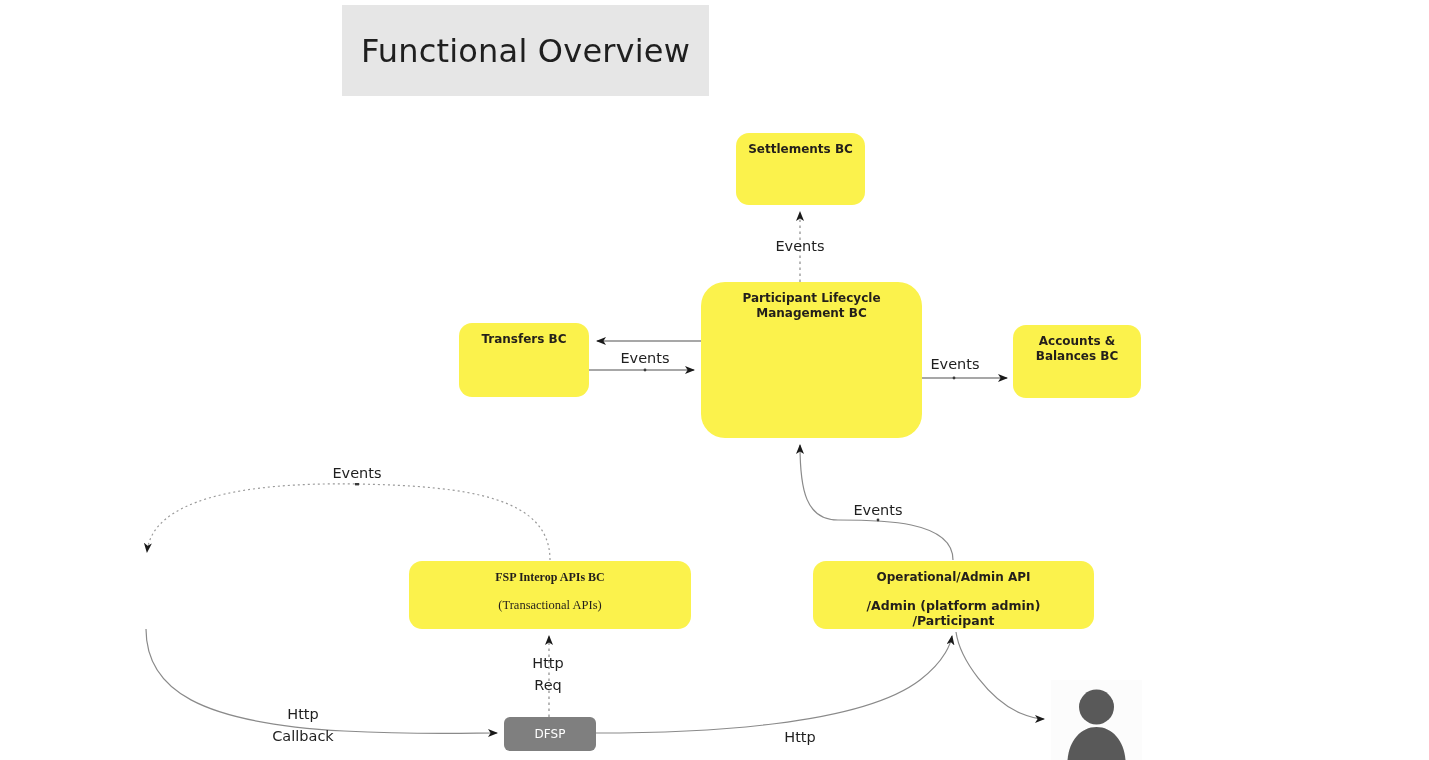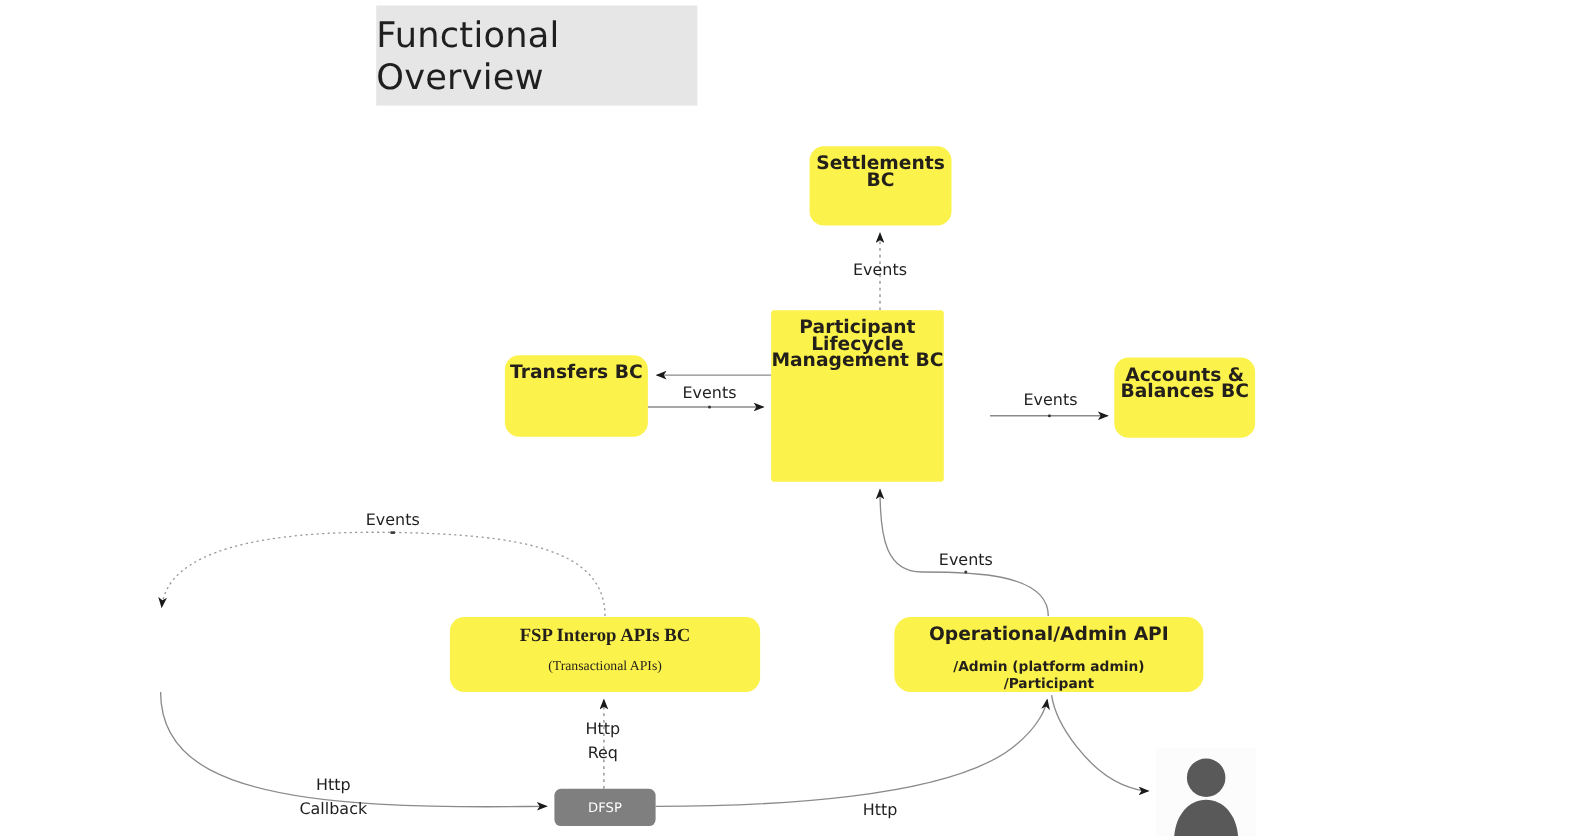--- a/index.html
+++ b/index.html
@@ -13,21 +13,21 @@
     height: 760px;
     background: #ffffff;
     overflow: hidden;
     font-family: "DejaVu Sans", "Liberation Sans", sans-serif;
   }
   
   #title-banner {
     position: absolute;
     left: 342px;
     top: 5px;
-    width: 292px;
+    width: 367px;
     height: 91px;
     background: #e6e6e6;
     display: flex;
     align-items: center;
     justify-content: center;
   }
   #title-banner .title-text {
     font-size: 32px;
     font-weight: 400;
     color: #1f1f1f;
@@ -39,21 +39,21 @@
     position: absolute;
     background: #fbf24c;
     border-radius: 13px;
     box-sizing: border-box;
     display: flex;
     flex-direction: column;
     align-items: center;
     padding-top: 9px;
   }
   .node .node-title {
-    font-size: 17px;
+    font-size: 12px;
     font-weight: bold;
     color: #231f1b;
     line-height: 15px;
     text-align: center;
     white-space: pre-line;
   }
   .node .node-sub {
     font-size: 12.5px;
     font-weight: normal;
     color: #231f1b;
@@ -189,41 +189,41 @@
 
   <div class="edge-label" style="left:548px; top:652px;">Http
 Req</div>
 
   <div class="edge-label" style="left:800px; top:726px;">Http</div>
 
   <div class="node" id="node-settlements" style="left:736px; top:133px; width:129px; height:72px;">
     <span class="node-title">Settlements BC</span>
   </div>
 
-  <div class="node" id="node-plm" style="left:701px; top:282px; width:157px; height:156px; border-radius:3px;">
+  <div class="node" id="node-plm" style="left:701px; top:282px; width:221px; height:156px; border-radius:24px;">
     <span class="node-title">Participant Lifecycle
 Management BC</span>
   </div>
 
   <div class="node" id="node-accounts" style="left:1013px; top:325px; width:128px; height:73px;">
     <span class="node-title">Accounts &amp;
 Balances BC</span>
   </div>
 
   <div class="node" id="node-transfers" style="left:459px; top:323px; width:130px; height:74px;">
     <span class="node-title">Transfers BC</span>
   </div>
 
 
   <div class="node" id="node-fsp" style="left:409px; top:561px; width:282px; height:68px;font-family:Liberation Serif, serif;">
     <span class="node-title">FSP Interop APIs BC</span>
     <span class="node-sub">(Transactional APIs)</span>
   </div>
 
-  <div class="node" id="node-opadmin" style="left:813px; top:561px; width:281px; height:68px;border-radius:15px;">
+  <div class="node" id="node-opadmin" style="left:813px; top:561px; width:281px; height:68px;">
     <span class="node-title">Operational/Admin API</span>
     <span class="node-sub bold">/Admin (platform admin)
 /Participant</span>
   </div>
 
   <div id="node-dfsp">
     <span class="dfsp-label">DFSP</span>
   </div>
 
   <div id="node-user">

